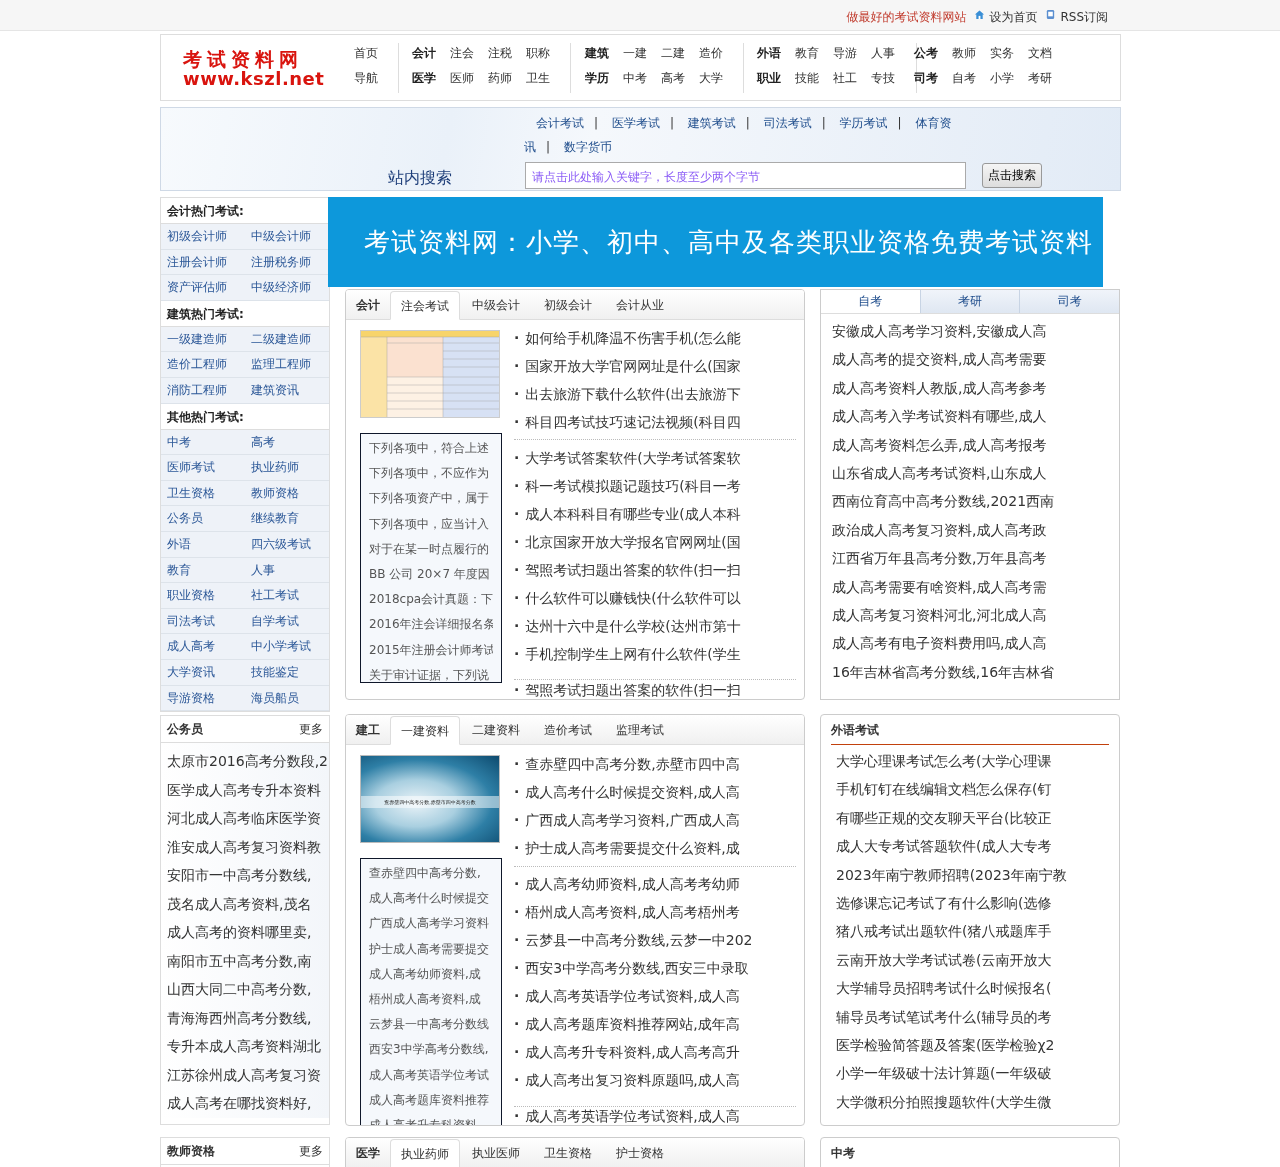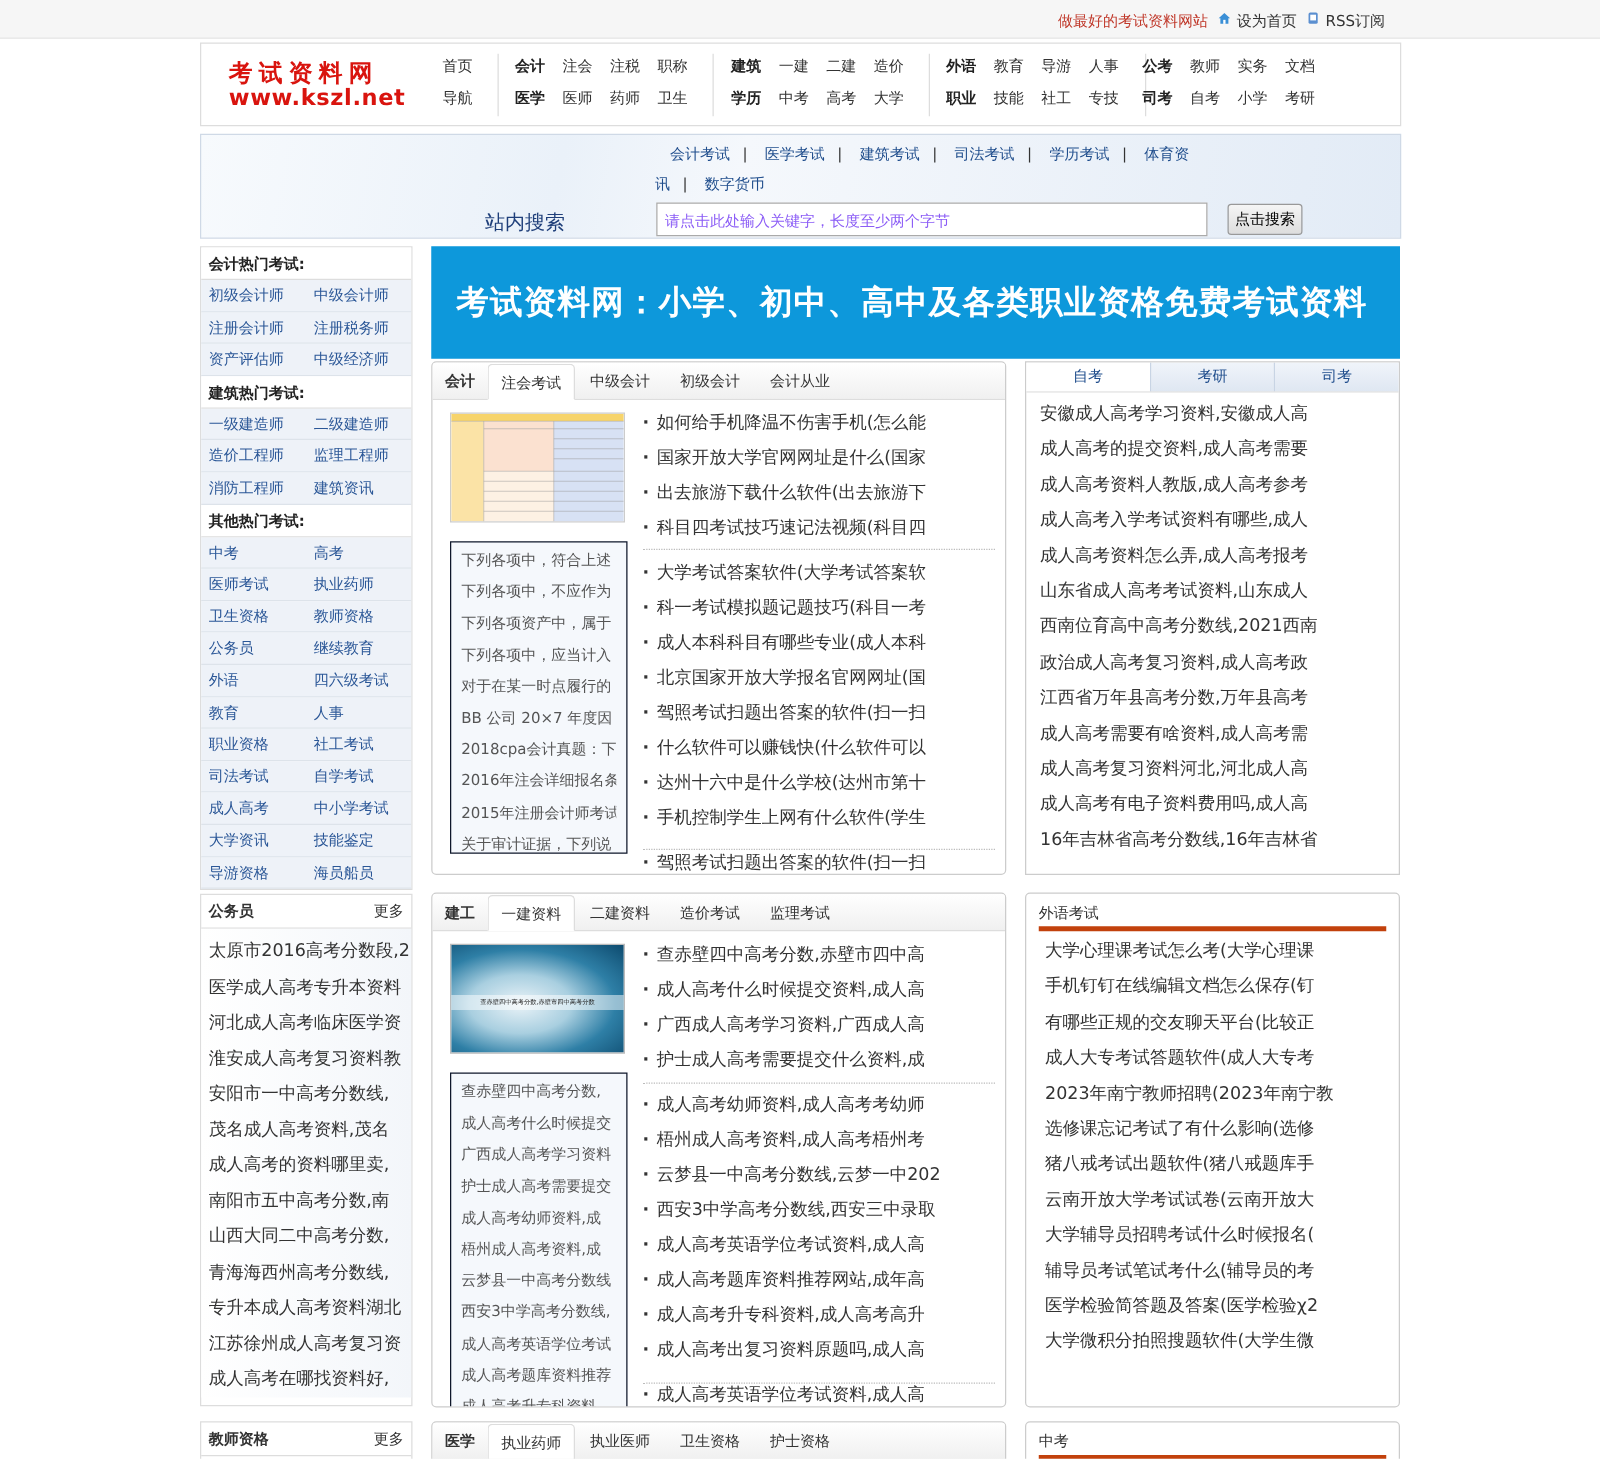--- a/index.html
+++ b/index.html
@@ -24,39 +24,39 @@
 .search-input{position:absolute;left:364px;top:54px;width:441px;height:27px;border:1px solid #aaa;background:#fff;font-size:12px;color:#8b5cf6;padding:6px}
 .search-btn{position:absolute;left:821px;top:55px;width:60px;height:25px;border:1px solid #999;border-radius:3px;background:linear-gradient(#f5f5f5,#ddd);font-size:12px;color:#000;text-align:center;line-height:23px}
 .side{position:absolute;left:160px;width:170px;border:1px solid #ddd;background:#fff}
 .side .hd{height:26px;line-height:26px;padding-left:6px;font-weight:bold;font-size:12px;color:#222;border-bottom:1px solid #ddd;background:#fff}
 .side .row{display:flex;height:25.6px;line-height:25px;border-bottom:1px solid #dde3ea;background:#eef2f8;color:#2b5797}
 .side .row span{width:84px;padding-left:6px}
 .panel-hd{display:flex;justify-content:space-between;height:27px;line-height:27px;padding:0 6px;font-weight:bold;border-bottom:1px solid #ddd}
 .panel-hd .more{font-weight:normal}
 .list-side{background:linear-gradient(90deg,#fff,#f3f6fa);padding-top:4px}
 .list-side div{height:28.5px;line-height:28px;padding-left:6px;font-size:14px;color:#333;white-space:nowrap;overflow:hidden}
-.banner{position:absolute;left:345px;top:197px;width:775px;height:90px;background:#0d98db;color:#fff;font-size:26px;font-weight:bold;line-height:90px;padding-left:20px;letter-spacing:1px}
+.banner{position:absolute;left:328px;top:197px;width:775px;height:90px;background:#0d98db;color:#fff;font-size:26px;font-weight:normal;line-height:90px;padding-left:36px;letter-spacing:1px}
 .mbox{position:absolute;left:345px;width:460px;border:1px solid #ccc;border-radius:4px;background:#fff;overflow:hidden}
 .tabs{height:30px;background:linear-gradient(#fff,#f0f0f0);border-bottom:1px solid #ddd;display:flex;align-items:flex-end;padding-left:10px;font-size:12px}
 .tabs .t{padding:0 12px 5px;color:#333}
 .tabs .first{font-weight:bold;padding:0 10px 5px 0}
 .tabs .on{background:#fff;border:1px solid #ddd;border-bottom:1px solid #fff;border-radius:4px 4px 0 0;padding:6px 10px 4px;margin-bottom:-1px}
 .thumb{position:absolute;left:14px;top:40px;width:140px;height:88px;border:1px solid #ccc}
 .leftlist{position:absolute;left:14px;width:142px;border:1px solid #0f172a;background:#f5f8fc;padding:2px 8px;overflow:hidden}
 .leftlist div{height:25.2px;line-height:25px;font-size:12px;color:#555;white-space:nowrap;overflow:hidden}
 .rlist{position:absolute;left:168px;width:282px}
 .rlist div{height:28px;line-height:28px;font-size:14px;color:#333;white-space:nowrap;overflow:hidden}
 .rlist div:before{content:"·";font-weight:bold;margin-right:6px}
 .dotline{position:absolute;left:168px;width:282px;border-top:1px dotted #bbb}
 .rbox{position:absolute;left:820px;width:300px;border:1px solid #ccc;background:#fff;overflow:hidden}
 .rtabs{display:flex;height:24px;border-bottom:1px solid #ddd}
 .rtabs div{flex:1;text-align:center;line-height:22px;font-size:12px;color:#1f4d8c;background:linear-gradient(#f0f4fa,#dfe7f2);border-left:1px solid #c8d4e4}
 .rtabs div.on{background:#fff;border-left:none}
 .rlist2 div{height:28.4px;line-height:28px;padding-left:11px;font-size:14px;color:#333;white-space:nowrap;overflow:hidden}
-.rhd{height:30px;line-height:30px;margin:0 10px;padding-left:0;font-weight:normal;border-bottom:4px solid #c2410c}
+.rhd{height:30px;line-height:30px;margin:0 10px;padding-left:0;font-weight:bold;border-bottom:1px solid #c2410c}
 </style>
 </head>
 <body>
 
 <div class="topbar">
   <div class="inner">
     <span class="slogan">做最好的考试资料网站</span>
     <svg class="ico" viewBox="0 0 12 12">
         <path d="M1 6 L6 1.5 L11 6 L9.5 6 L9.5 11 L2.5 11 L2.5 6 Z" fill="#3a8fd6"></path>
         <rect x="5" y="7.5" width="2" height="3.5" fill="#fff"></rect>
@@ -388,20 +388,21 @@
     <div>手机钉钉在线编辑文档怎么保存(钉</div>
     <div>有哪些正规的交友聊天平台(比较正</div>
     <div>成人大专考试答题软件(成人大专考</div>
     <div>2023年南宁教师招聘(2023年南宁教</div>
     <div>选修课忘记考试了有什么影响(选修</div>
     <div>猪八戒考试出题软件(猪八戒题库手</div>
     <div>云南开放大学考试试卷(云南开放大</div>
     <div>大学辅导员招聘考试什么时候报名(</div>
     <div>辅导员考试笔试考什么(辅导员的考</div>
     <div>医学检验简答题及答案(医学检验χ2</div>
+    <div>小学一年级破十法计算题(一年级破</div>
     <div>大学微积分拍照搜题软件(大学生微</div>
   </div>
 </div>
 
 <div class="mbox" style="top:1137px;height:40px">
   <div class="tabs">
     <span class="t first">医学</span>
     <span class="t on">执业药师</span>
     <span class="t">执业医师</span>
     <span class="t">卫生资格</span>

